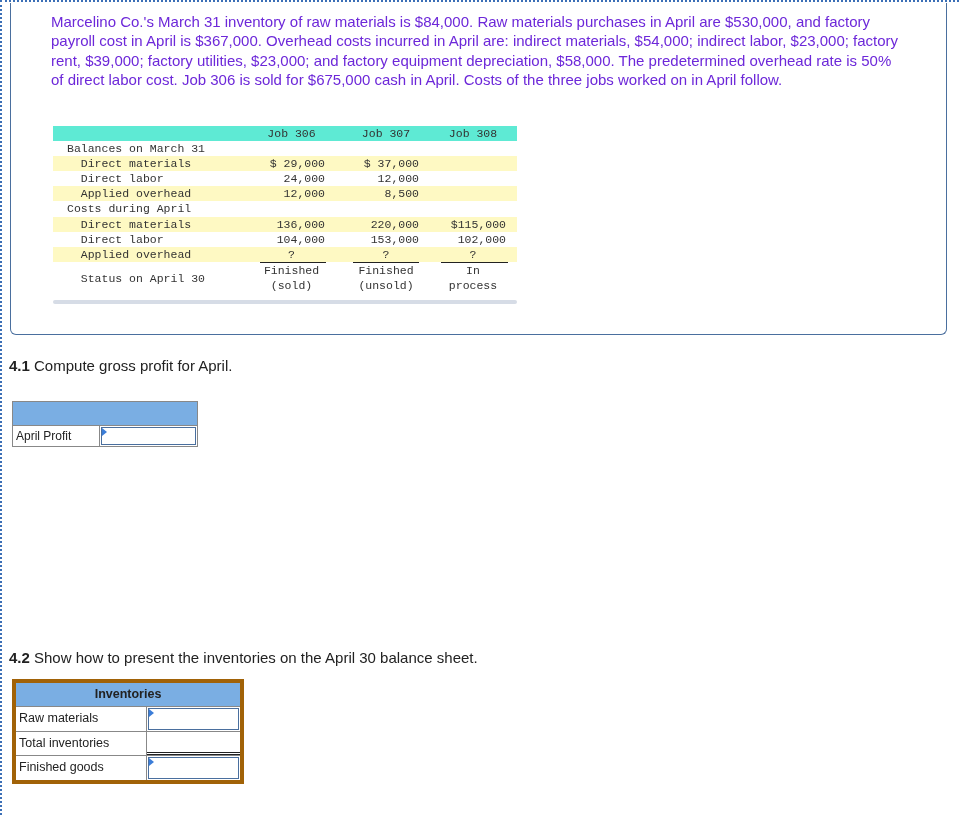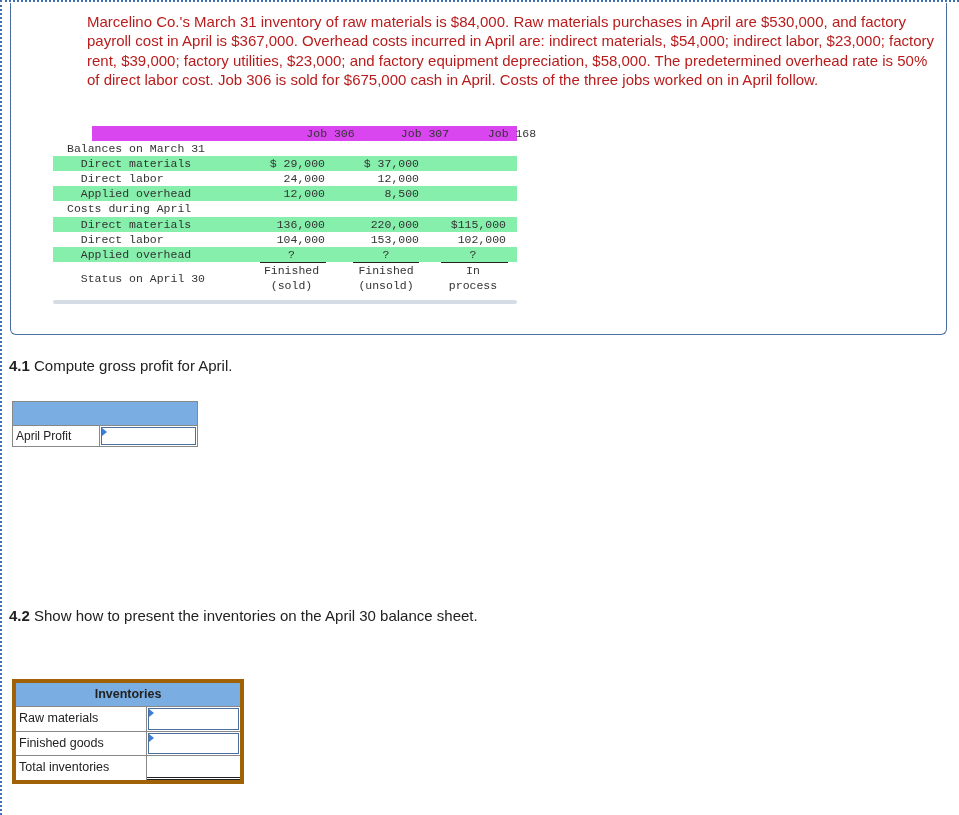--- a/index.html
+++ b/index.html
@@ -1,24 +1,24 @@
 <!DOCTYPE html>
 <html><head>
 <meta charset="utf-8">
 <style>
   html, body { margin:0; padding:0; background:#ffffff; }
   body { width:959px; height:815px; position:relative; overflow:hidden; font-family:"Liberation Sans", sans-serif; color:#222; }
   .dotted-top { position:absolute; left:0; top:0; width:959px; height:0; border-top:2px dotted #3b6fb6; }
   .dotted-left { position:absolute; left:0; top:0; width:0; height:815px; border-left:2px dotted #3b6fb6; }
   .problem-box { position:absolute; left:10px; top:3px; width:937px; height:332px; border:1px solid #4a6f9e; border-top:none; border-radius:0 0 6px 6px; box-sizing:border-box; }
-  .problem-text { position:absolute; left:51px; top:12px; width:850px; font-size:15px; line-height:19.4px; color:#b91c1c;margin-left:36px; }
+  .problem-text { position:absolute; left:51px; top:12px; width:850px; font-size:15px; line-height:19.4px; color:#6d28d9; }
   .job-table { position:absolute; left:53px; top:126px; width:464px; font-family:"Liberation Mono", monospace; font-size:11.5px; color:#333; }
   .jt-row { position:relative; height:15.1px; line-height:15.1px; }
-  .jt-row.alt { background:#86efac; }
-  .jt-row.head { background:#d946ef;margin-left:39px; }
+  .jt-row.alt { background:#fef9c3; }
+  .jt-row.head { background:#5eead4; }
   .jt-label { position:absolute; left:0; white-space:pre; }
   .jt-c { position:absolute; text-align:right; white-space:pre; }
   .c306 { left:205px; width:67px; }
   .c307 { left:300px; width:66px; }
   .c308 { left:385px; width:68px; }
   .jt-center { position:absolute; text-align:center; white-space:pre; }
   .cc306 { left:205px; width:67px; }
   .cc307 { left:300px; width:66px; }
   .cc308 { left:385px; width:70px; }
   .status-row { position:relative; height:34px; }
@@ -46,21 +46,21 @@
 <div class="dotted-top"></div>
 <div class="dotted-left"></div>
 
 <div class="problem-box"></div>
 <div class="problem-text">Marcelino Co.'s March 31 inventory of raw materials is $84,000. Raw materials purchases in April are $530,000, and factory payroll cost in April is $367,000. Overhead costs incurred in April are: indirect materials, $54,000; indirect labor, $23,000; factory rent, $39,000; factory utilities, $23,000; and factory equipment depreciation, $58,000. The predetermined overhead rate is 50% of direct labor cost. Job 306 is sold for $675,000 cash in April. Costs of the three jobs worked on in April follow.</div>
 
 <div class="job-table">
   <div class="jt-row head">
     <span class="jt-center cc306">Job 306</span>
     <span class="jt-center cc307">Job 307</span>
-    <span class="jt-center cc308">Job 168</span>
+    <span class="jt-center cc308">Job 308</span>
   </div>
   <div class="jt-row">
     <span class="jt-label" style="left:14px">Balances on March 31</span>
   </div>
   <div class="jt-row alt">
     <span class="jt-label" style="left:14px">  Direct materials</span>
     <span class="jt-c c306">$ 29,000</span>
     <span class="jt-c c307">$ 37,000</span>
     <span class="jt-c c308"></span>
   </div>
@@ -117,33 +117,33 @@
 <div class="gp-table">
   <div class="gp-head"></div>
   <div class="gp-row">
     <div class="gp-label">April Profit</div>
     <div class="gp-input">
         <span class="tri"></span>
       </div>
   </div>
 </div>
 
-<div class="q-title" style="top:607px"><b>4.2</b><span> Show how to present the inventories on the April 30 balance sheet.</span></div>
+<div class="q-title" style="top:649px"><b>4.2</b><span> Show how to present the inventories on the April 30 balance sheet.</span></div>
 
 <div class="inv-table">
   <div class="inv-head">Inventories</div>
   <div class="inv-row">
     <div class="inv-label">Raw materials</div>
     <div class="inv-input">
         <span class="tri"></span>
       </div>
   </div>
   <div class="inv-row">
+    <div class="inv-label">Total inventories</div>
+    <div class="inv-total"></div>
+  </div>
+  <div class="inv-row">
     <div class="inv-label">Finished goods</div>
     <div class="inv-input">
         <span class="tri"></span>
       </div>
   </div>
-  <div class="inv-row">
-    <div class="inv-label">Total inventories</div>
-    <div class="inv-total"></div>
-  </div>
 </div>
 
 </body></html>

